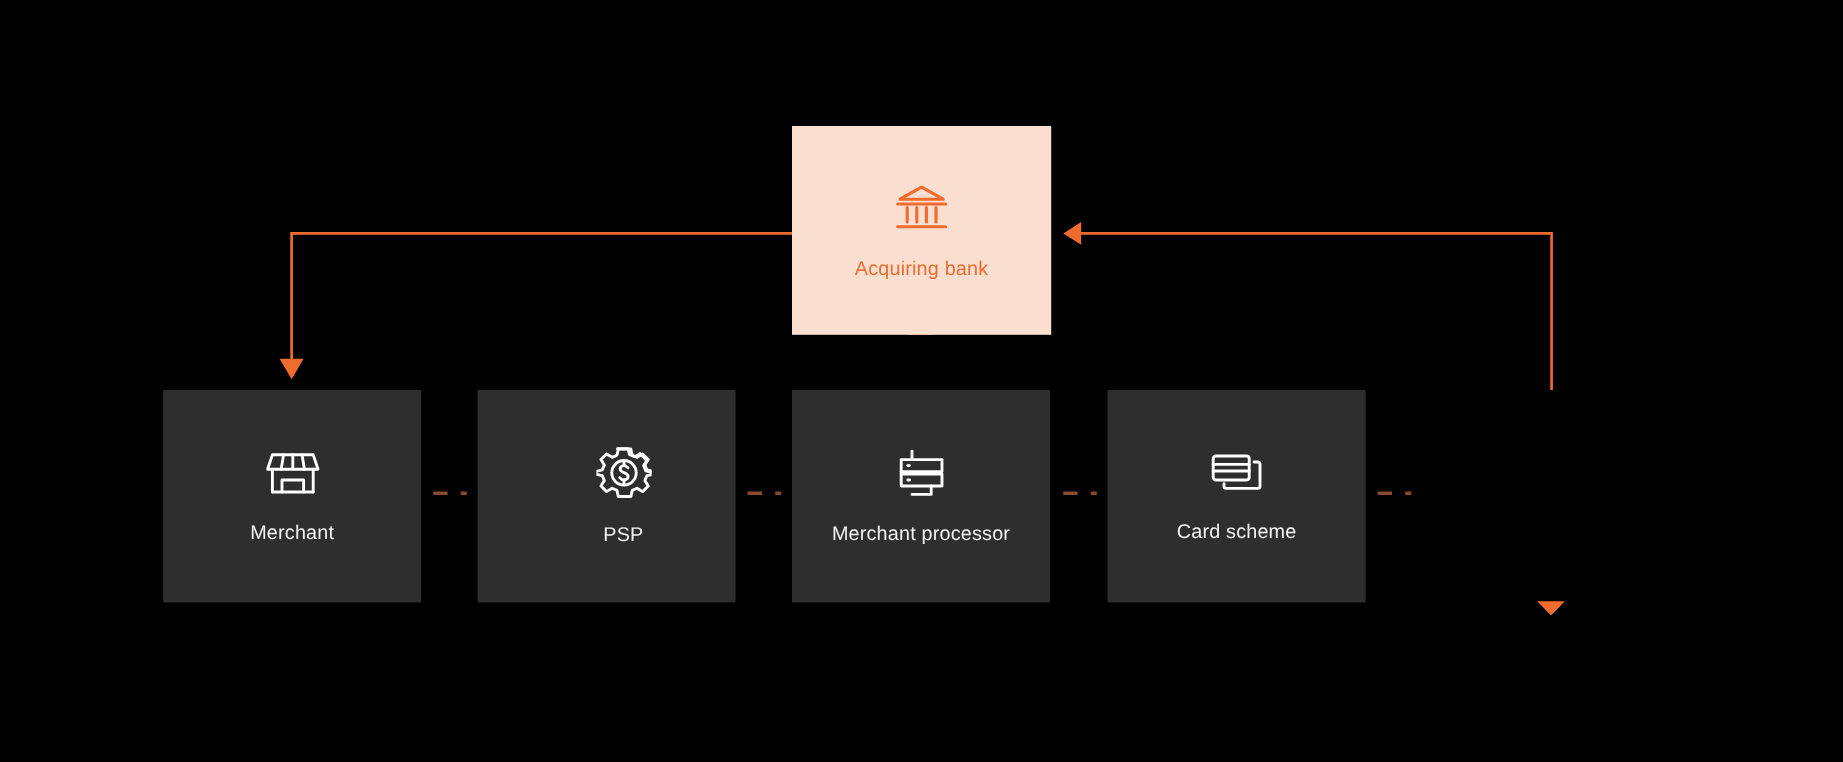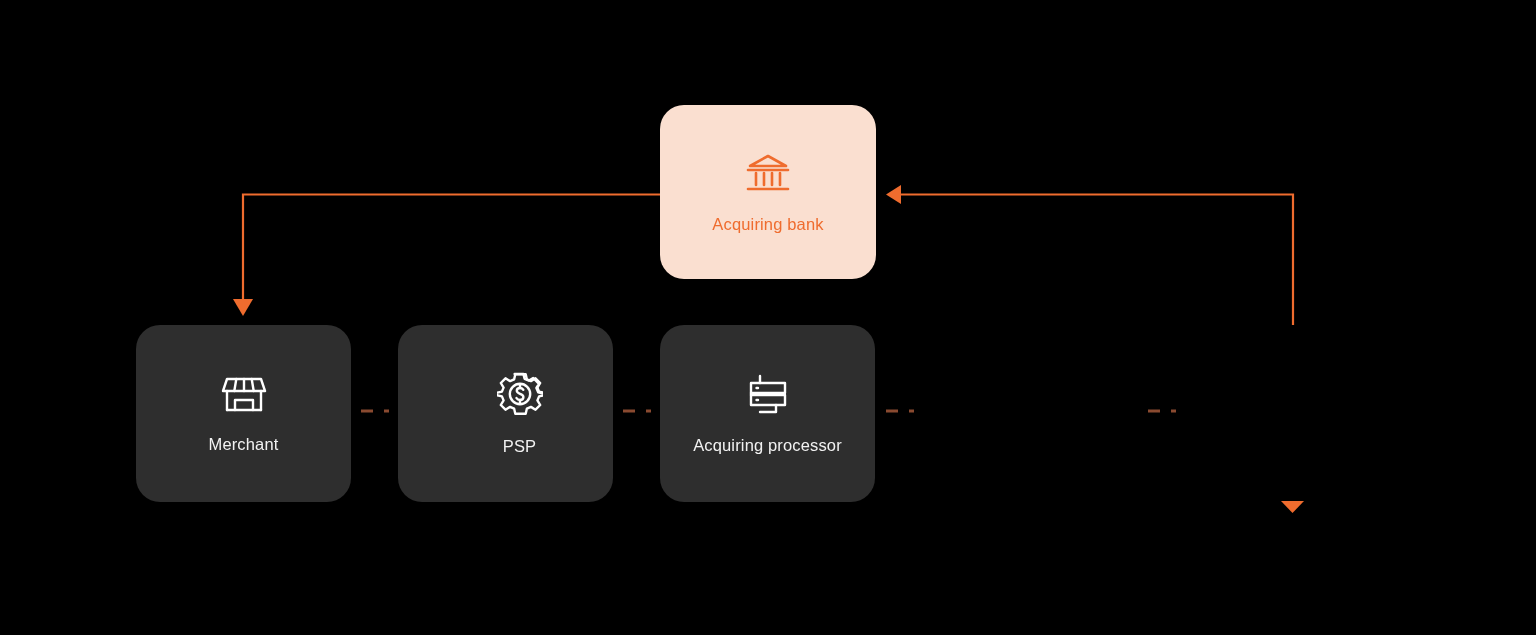--- a/index.html
+++ b/index.html
@@ -31,21 +31,20 @@
   }
 
   
   .node {
     position: absolute;
     box-sizing: border-box;
     display: flex;
     flex-direction: column;
     align-items: center;
     justify-content: center;
-    border-radius: 24px;
   }
   .node-dark {
     background: #2e2e2e;
   }
   .node-accent {
     background: #fadfd0;
   }
   .node-icon {
     display: block;
     line-height: 0;
@@ -170,18 +169,30 @@
       <svg width="44" height="44" viewBox="0 0 44 44" fill="none" stroke="#ffffff" stroke-width="2.4" stroke-linecap="round" stroke-linejoin="round">
         <path d="M14 4 L14 11"></path>
         <rect x="5" y="11" width="34" height="10"></rect>
         <rect x="5" y="23" width="34" height="10"></rect>
         <path d="M30 33 L30 40 L14 40"></path>
         <path d="M5 21 L5 23"></path>
         <line x1="10.5" y1="16" x2="12" y2="16"></line>
         <line x1="10.5" y1="28" x2="12" y2="28"></line>
       </svg>
     </span>
-    <span class="node-label">Acquiring processor</span>
+    <span class="node-label">Merchant processor</span>
   </div>
 
+  <div class="node node-dark row-node" id="node-cardscheme">
+    <span class="node-icon">
+      <svg width="48" height="40" viewBox="0 0 48 40" fill="none" stroke="#ffffff" stroke-width="2.4" stroke-linecap="round" stroke-linejoin="round">
+        <rect x="4" y="6" width="30" height="20" rx="2.2"></rect>
+        <line x1="4" y1="13" x2="34" y2="13"></line>
+        <line x1="4" y1="18.5" x2="34" y2="18.5"></line>
+        <path d="M38 11 L41 11 C42.1 11 43 11.9 43 13 L43 31
+                 C43 32.1 42.1 33 41 33 L15 33 C13.9 33 13 32.1 13 31 L13 29"></path>
+      </svg>
+    </span>
+    <span class="node-label">Card scheme</span>
+  </div>
 
 
 </div>
 
 </body></html>

